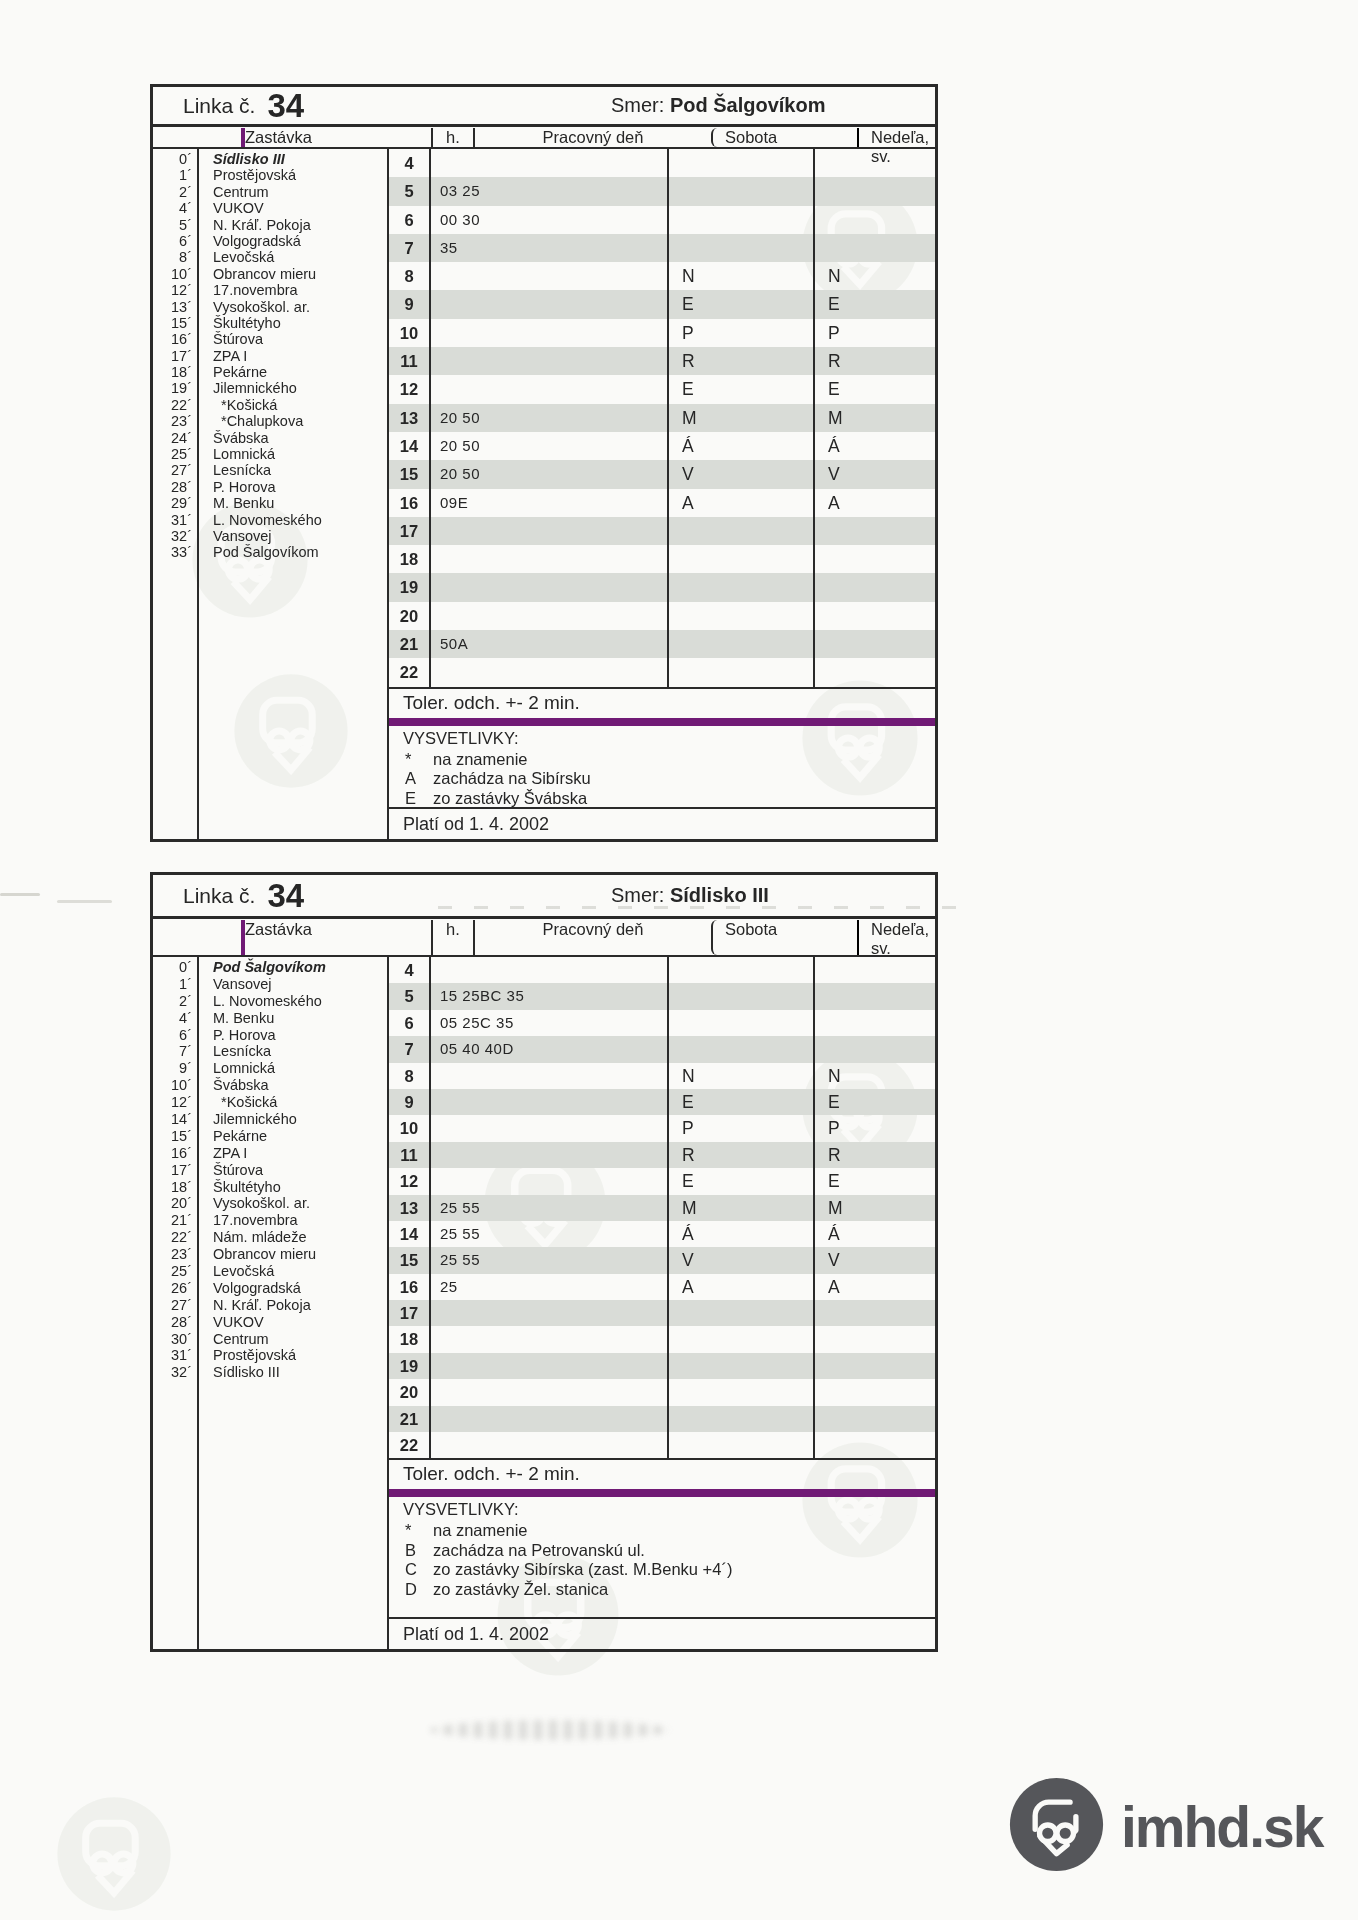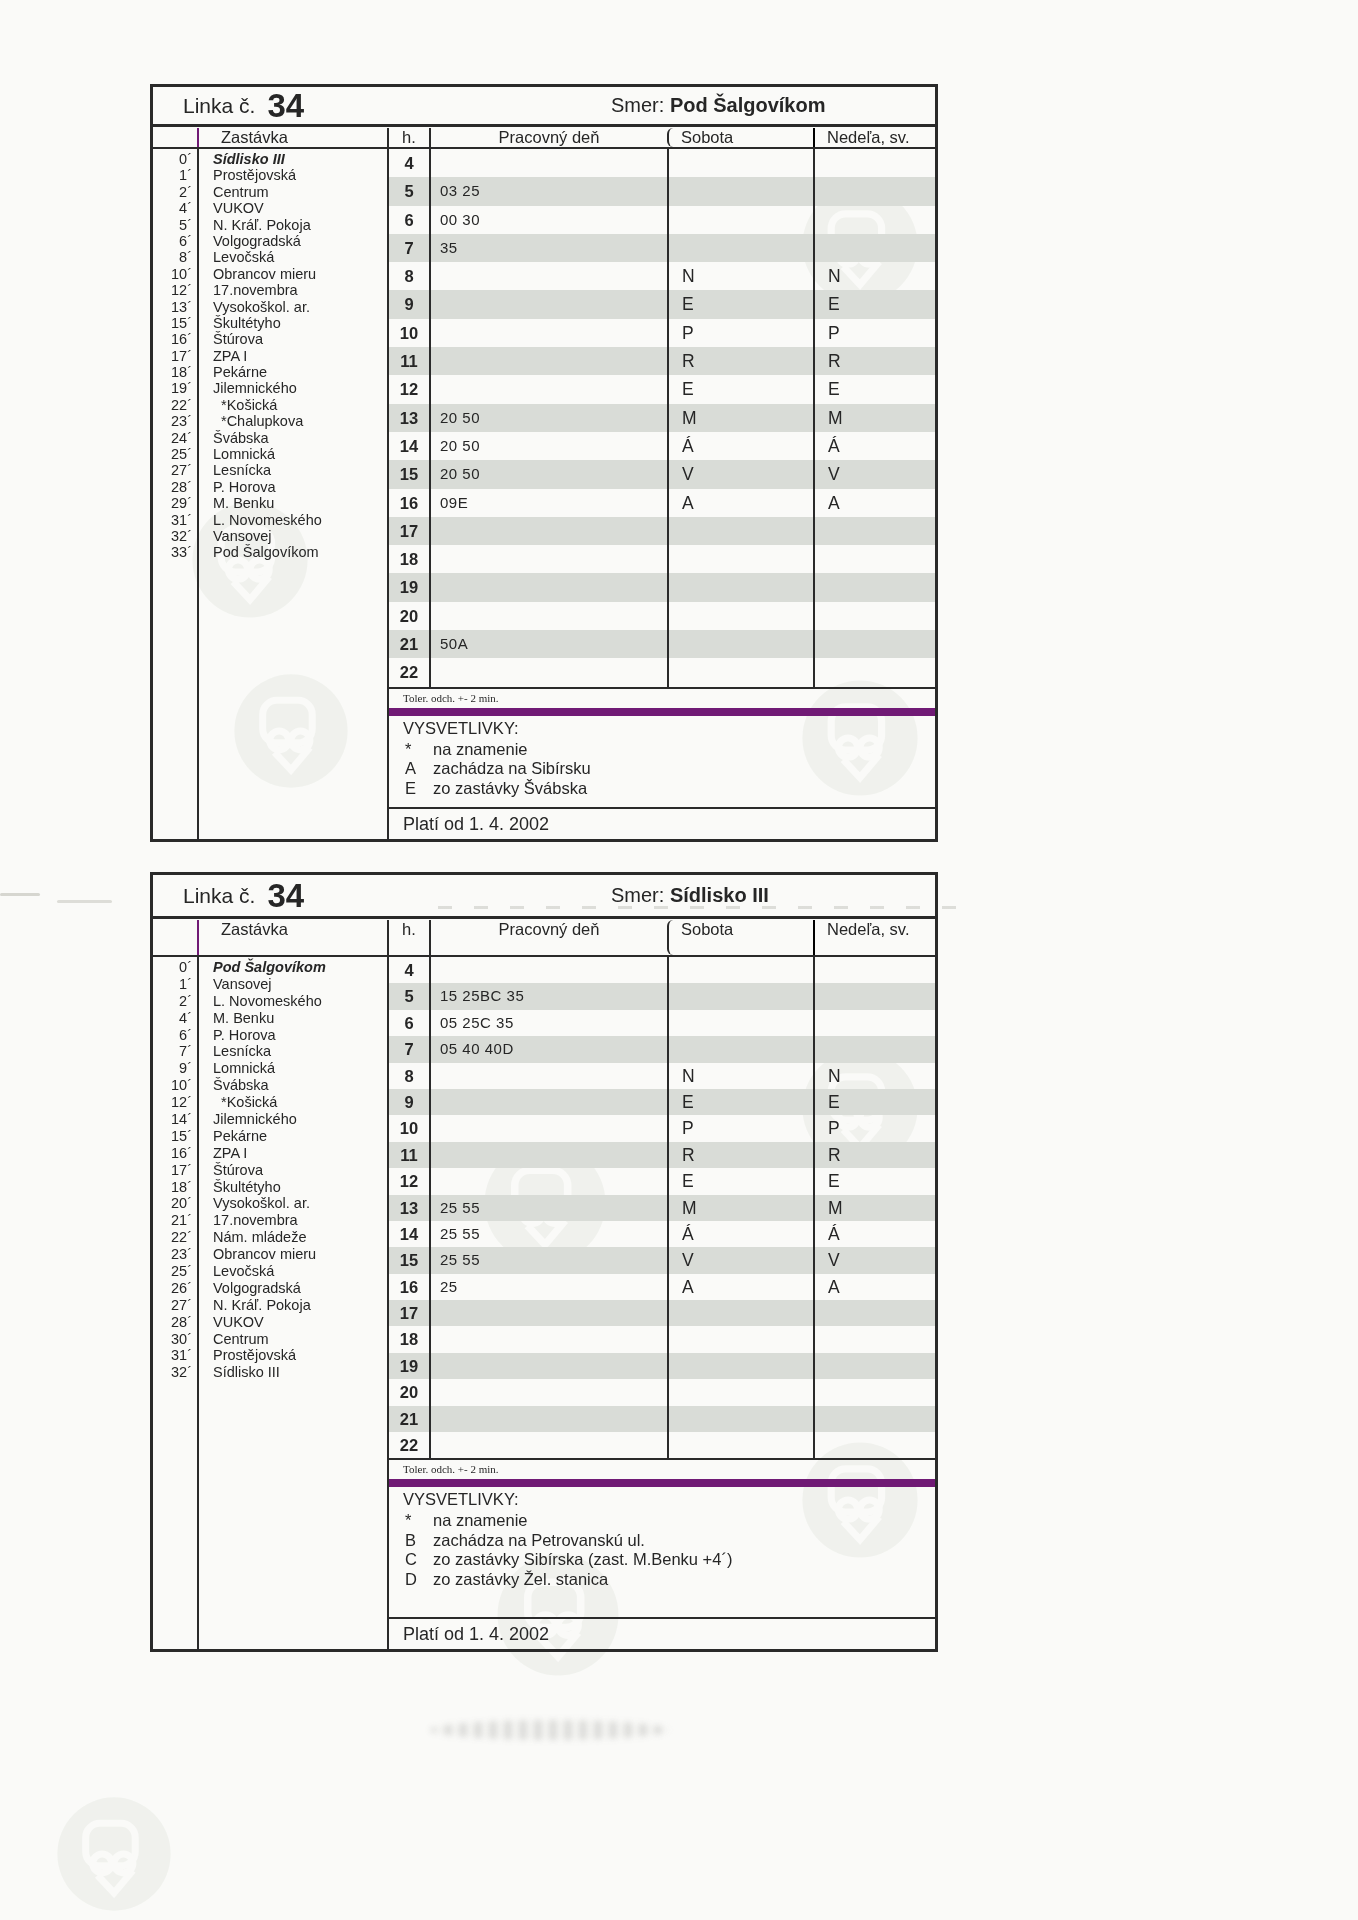--- a/index.html
+++ b/index.html
@@ -20,21 +20,21 @@
   .tt-title{height:var(--titleh);flex:none;border-bottom:3px solid #2a2a2a;position:relative;
             display:flex;align-items:center;}
   .linka-label{margin-left:30px;font-size:21px;}
   .linka-num{margin-left:12px;font-size:33px;font-weight:bold;}
   .smer{position:absolute;left:458px;font-size:20px;white-space:nowrap;}
   .smer b{font-weight:bold;}
 
   .tt-colheads{height:var(--headsh);flex:none;display:flex;border-bottom:2px solid #2a2a2a;
                font-size:16.5px;padding-top:1px;}
   .cA{width:44px;}
-  .cB{width:190px;border-left:2px solid #701a75;padding-left:22px;}
+  .cB{width:190px;border-left:4px solid #701a75;padding-left:0;margin-left:44px;}
   .cC{width:42px;border-left:2px solid #2a2a2a;text-align:center;}
   .cD{width:238px;border-left:2px solid #2a2a2a;text-align:center;}
   .cE{width:146px;border-left:2px solid #2a2a2a;padding-left:12px;border-radius:6px;}
   .cF{flex:1;border-left:2px solid #000000;padding-left:12px;}
 
   .tt-body{flex:1;display:flex;min-height:0;}
   .col-min{width:44px;flex:none;padding-top:2px;}
   .min-row{height:var(--srow);line-height:var(--srow);font-size:14.5px;text-align:right;padding-right:5px;}
   .col-stops{width:190px;flex:none;border-left:2px solid #2a2a2a;padding-top:2px;}
   .stop-row{height:var(--srow);line-height:var(--srow);font-size:14.5px;padding-left:14px;white-space:nowrap;}
@@ -43,21 +43,21 @@
 
   .col-times{flex:1;border-left:2px solid #2a2a2a;display:flex;flex-direction:column;min-width:0;}
   .hrow{height:var(--hrow);flex:none;display:flex;}
   .hrow.stripe{background:#d9dcd7;}
   .h-num{width:40px;flex:none;text-align:center;font-weight:bold;font-size:16.5px;line-height:var(--hrow);}
   .h-wd{width:238px;flex:none;border-left:2px solid #2a2a2a;font-size:15px;padding-left:9px;
         line-height:var(--hrow);letter-spacing:.5px;white-space:nowrap;}
   .h-sat{width:146px;flex:none;border-left:2px solid #2a2a2a;font-size:17.5px;padding-left:13px;line-height:var(--hrow);}
   .h-sun{flex:1;border-left:2px solid #2a2a2a;font-size:17.5px;padding-left:13px;line-height:var(--hrow);}
 
-  .toler-row{border-top:2px solid #2a2a2a;flex:none;font-size:11px;padding:3px 0 4px 14px;font-family:Liberation Serif, serif;}
+  .toler-row{border-top:2px solid #2a2a2a;flex:none;font-size:19px;padding:3px 0 4px 14px;}
   .legend-box{border-top:8px solid #701a75;flex:1;padding:3px 0 0 14px;font-size:16.5px;min-height:0;}
   .legend-title{margin-bottom:2px;}
   .legend-line{display:flex;line-height:19.5px;}
   .legend-sym{width:30px;flex:none;padding-left:2px;}
   .legend-text{white-space:nowrap;}
   .plati-row{border-top:2px solid #2a2a2a;flex:none;height:32px;display:flex;align-items:center;
              padding-left:14px;font-size:18px;}
 
   
   .artifact{position:absolute;z-index:2;}
@@ -599,13 +599,30 @@
       </div>
     </div>
   </div>
     </div>
 
   <div class="artifact dash" id="dash1"></div>
   <div class="artifact dash" id="dash2"></div>
   <div class="artifact dotline"></div>
   <div class="artifact smudge"></div>
 
+  <div class="brand">
+    <span>
+      <svg viewBox="0 0 100 100" width="97" height="97">
+        <circle cx="50" cy="50" r="48" fill="#55565a"></circle>
+        <g stroke="#fafaf8" stroke-width="5.5" fill="none" stroke-linecap="round" stroke-linejoin="round">
+          <path d="M64 27 H42 a14 14 0 0 0 -14 14 v14"></path>
+          <path d="M70 42 v14 l-9 9"></path>
+          <path d="M33 62 L50 80 L61 71"></path>
+        </g>
+        <g stroke="#fafaf8" stroke-width="5.5" fill="#55565a">
+          <circle cx="41" cy="59" r="8.5"></circle>
+          <circle cx="59" cy="59" r="8.5"></circle>
+        </g>
+      </svg>
+    </span>
+    <span class="brand-text">imhd.sk</span>
+  </div>
 </div>
 
 </body></html>

